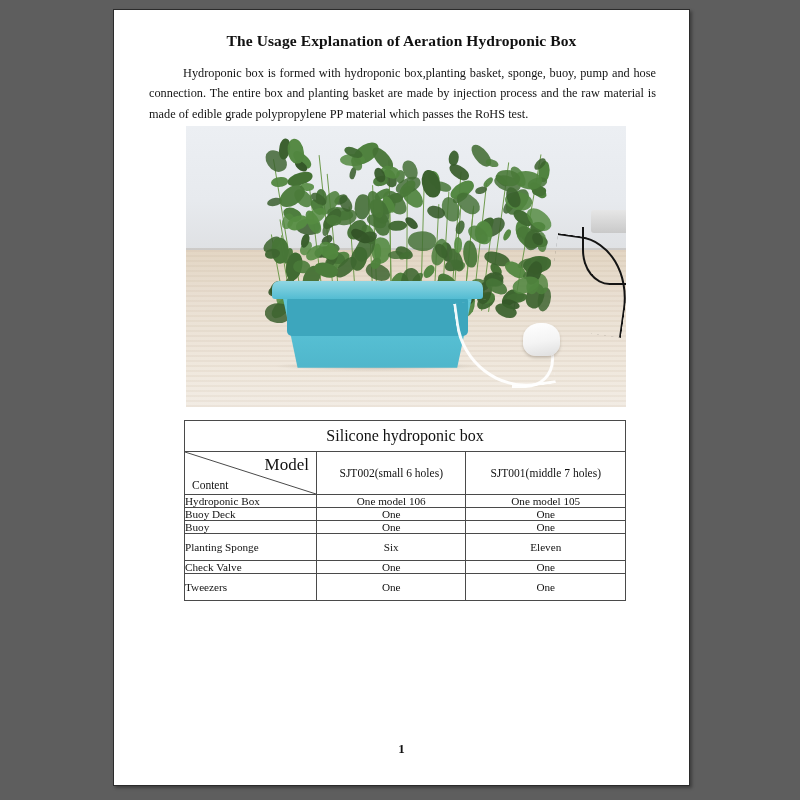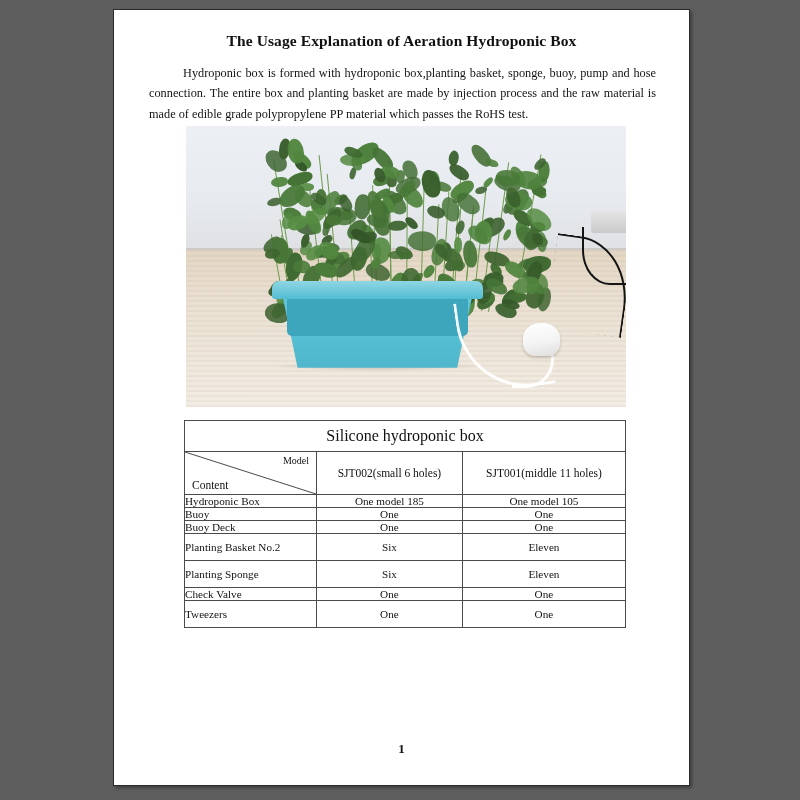--- a/index.html
+++ b/index.html
@@ -238,21 +238,21 @@
     position: absolute;
     left: 0; top: 0;
     width: 100%;
     height: 100%;
     display: block;
   }
   #corner-model-label {
     position: absolute;
     right: 7px;
     top: 3px;
-    font-size: 10px;
+    font-size: 17px;
   }
   #corner-content-label {
     position: absolute;
     left: 7px;
     bottom: 3px;
     font-size: 11.5px;
   }
   .col-model-head {
     text-align: center;
     font-size: 11.5px;
@@ -557,41 +557,36 @@
       </tr>
       <tr>
         <td id="corner-cell">
           <svg id="corner-diagonal" viewBox="0 0 131 42" preserveAspectRatio="none">
             <line x1="0" y1="0" x2="131" y2="42" stroke="#4a4a4a" stroke-width="1"></line>
           </svg>
           <span id="corner-model-label">Model</span>
           <span id="corner-content-label">Content</span>
         </td>
         <td class="col-model-head">SJT002(small 6 holes)</td>
-        <td class="col-model-head">SJT001(middle 11 holes)</td>
+        <td class="col-model-head">SJT001(middle 7 holes)</td>
       </tr>
     <tr>
           <td class="cell-item">Hydroponic Box</td>
-          <td class="cell-val">One model 185</td>
+          <td class="cell-val">One model 106</td>
           <td class="cell-val">One model 105</td>
         </tr>
         <tr>
-          <td class="cell-item">Buoy</td>
+          <td class="cell-item">Buoy Deck</td>
           <td class="cell-val">One</td>
           <td class="cell-val">One</td>
         </tr>
         <tr>
-          <td class="cell-item">Buoy Deck</td>
-          <td class="cell-val">One</td>
-          <td class="cell-val">One</td>
-        </tr>
-        <tr class="row-tall">
-          <td class="cell-item">Planting Basket No.2</td>
-          <td class="cell-val">Six</td>
-          <td class="cell-val">Eleven</td>
+          <td class="cell-item">Buoy</td>
+          <td class="cell-val">One</td>
+          <td class="cell-val">One</td>
         </tr>
         <tr class="row-tall">
           <td class="cell-item">Planting Sponge</td>
           <td class="cell-val">Six</td>
           <td class="cell-val">Eleven</td>
         </tr>
         <tr>
           <td class="cell-item">Check Valve</td>
           <td class="cell-val">One</td>
           <td class="cell-val">One</td>

